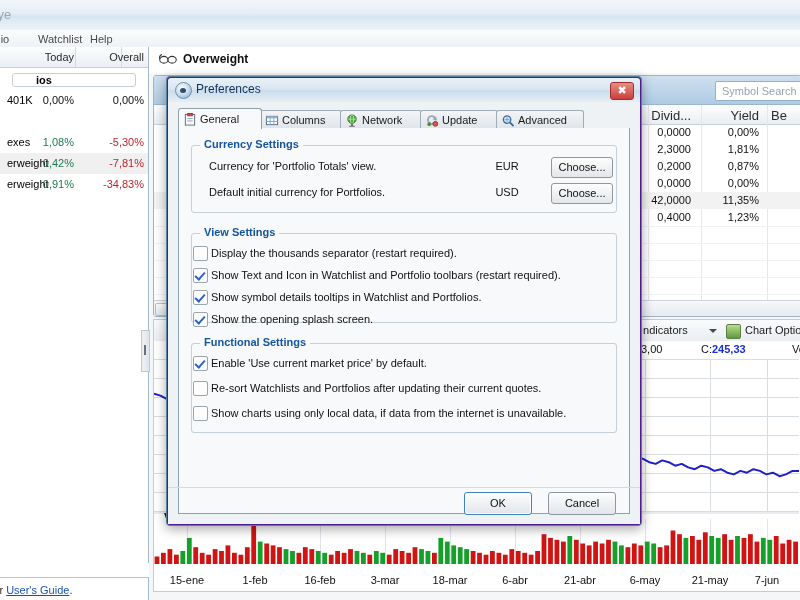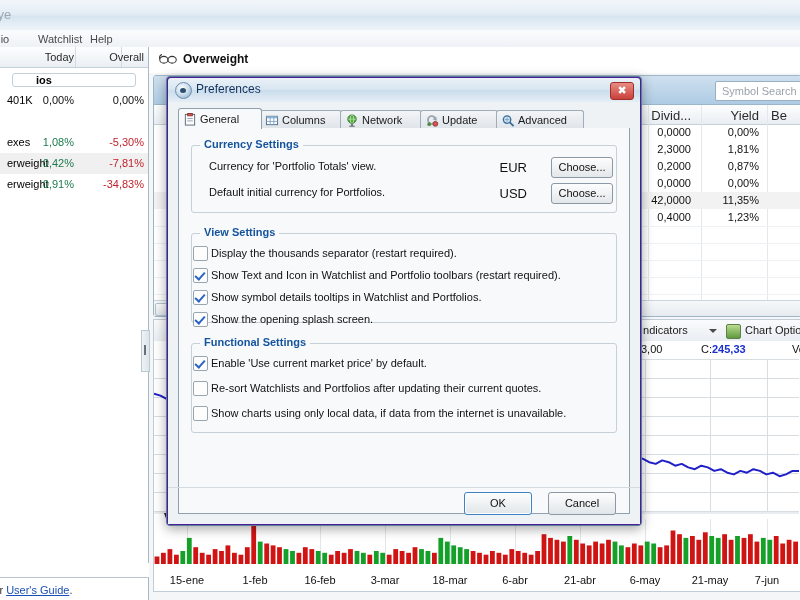--- a/index.html
+++ b/index.html
@@ -178,21 +178,21 @@
     position:absolute;left:10px;top:26px;right:10px;height:385px;
     background:#f7f9fa;border:1px solid #8fa0ae;border-top:none;
   }
 
   .grp{position:absolute;left:12px;right:12px;border:1px solid #c6d0d8;border-radius:3px;background:transparent;}
   .grp-title{position:absolute;left:8px;top:-8px;padding:0 4px;background:#f7f9fa;
     font-size:11px;font-weight:bold;color:#14549e;white-space:nowrap;}
 
   .row{position:absolute;left:12px;right:10px;height:20px;}
   .row-label{position:absolute;left:0;top:3px;font-size:11px;color:#111;white-space:nowrap;padding-left:18px;}
-  .row-val{position:absolute;right:92px;top:3px;font-size:13px;color:#111;width:40px;text-align:right;}
+  .row-val{position:absolute;right:92px;top:3px;font-size:11px;color:#111;width:40px;text-align:center;}
   .btn-choose{
     position:absolute;right:6px;top:0;width:60px;height:19px;
     background:linear-gradient(to bottom,#fdfdfd,#e3e7ea);
     border:1px solid #8c98a3;border-radius:3px;
     font-size:11px;color:#111;text-align:center;line-height:18px;
   }
 
   .cbrow{position:absolute;left:10px;height:18px;}
   .cb{
     position:absolute;left:0;top:1px;width:13px;height:13px;background:#fdfdfd;

